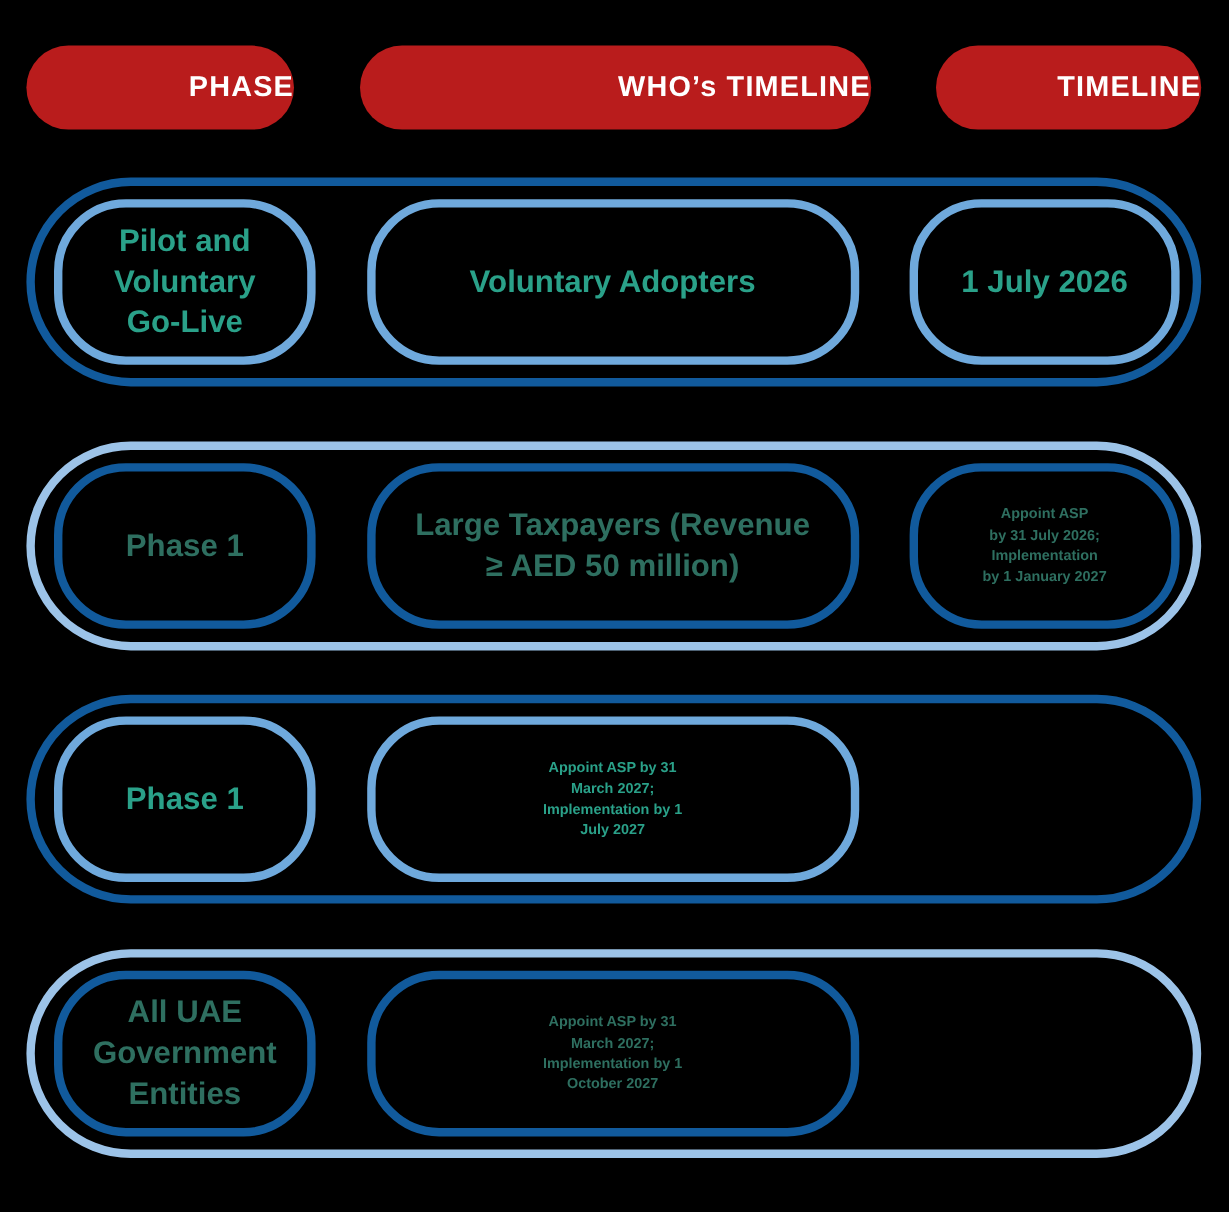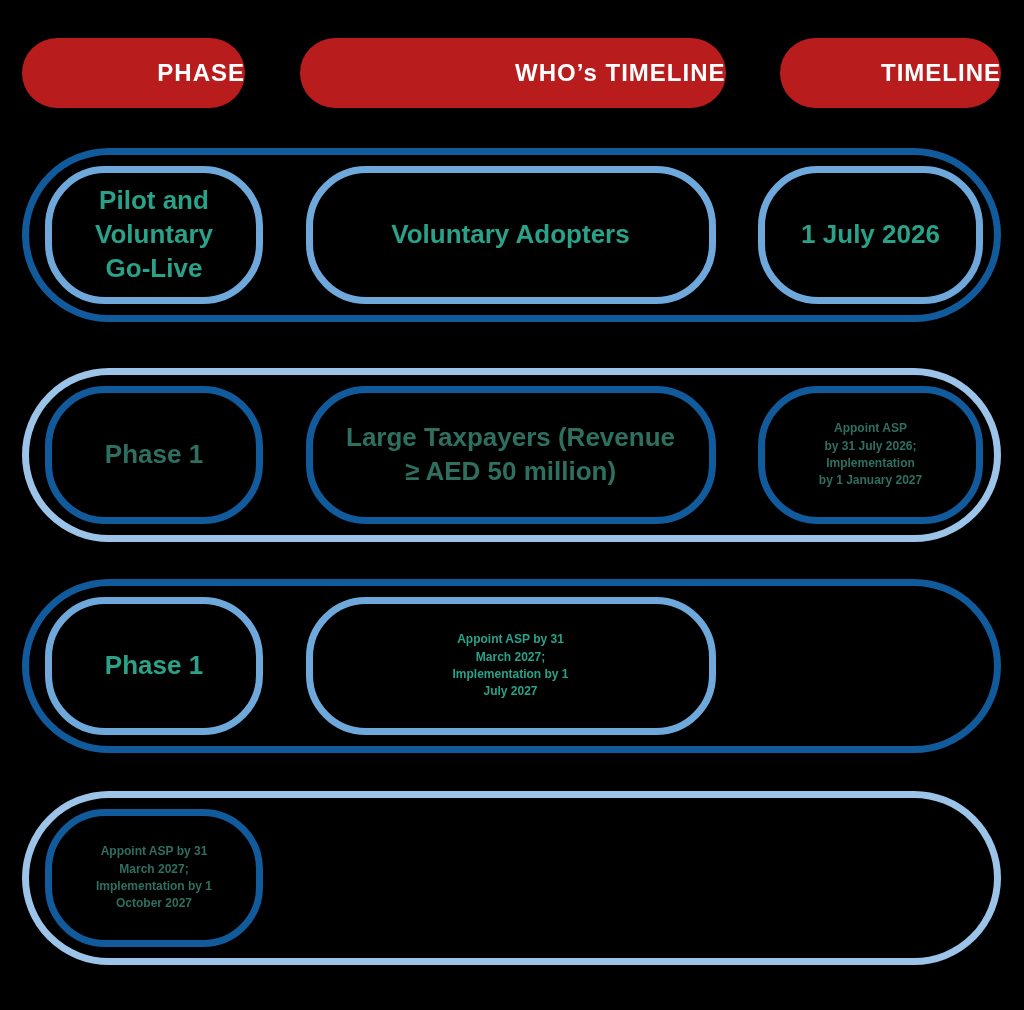--- a/index.html
+++ b/index.html
@@ -145,20 +145,24 @@
     <div class="cell">
       <span class="cell-text small">Appoint ASP by 31
 March 2027;
 Implementation by 1
 July 2027</span>
     </div>
   </div>
 
   <div class="data-row row-b">
     <div class="cell">
+      <span class="cell-text">All UAE Government
+Entities</span>
+    </div>
+    <div class="cell">
       <span class="cell-text small">Appoint ASP by 31
 March 2027;
 Implementation by 1
 October 2027</span>
     </div>
   </div>
 
 </div>
 
 </body></html>

